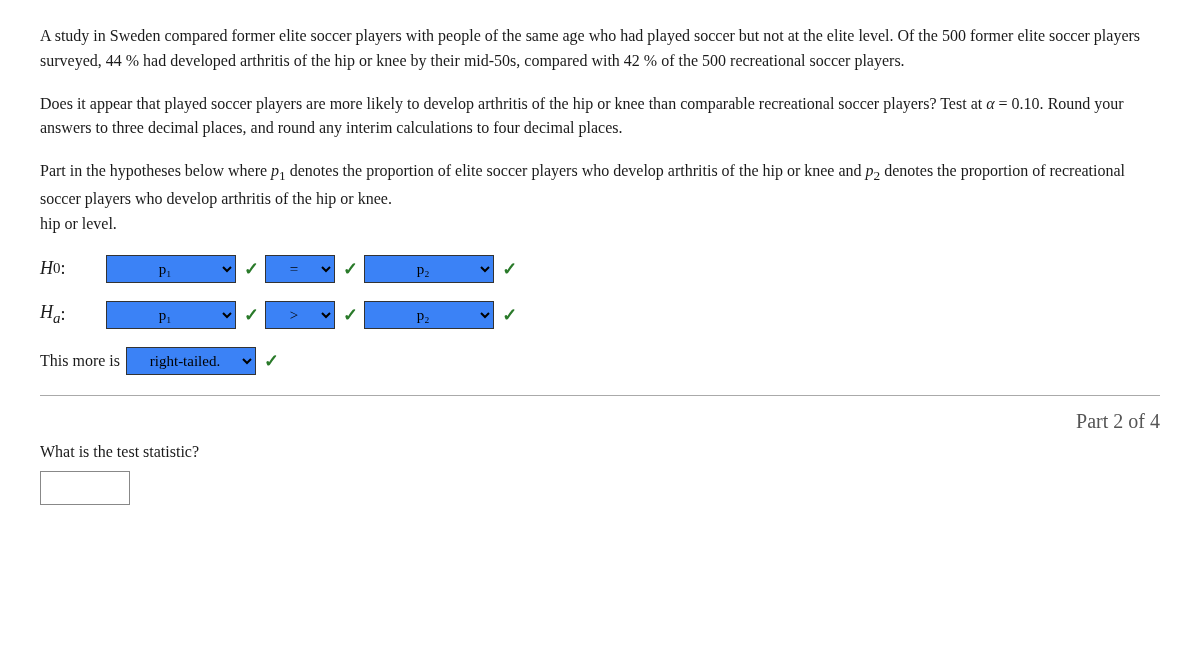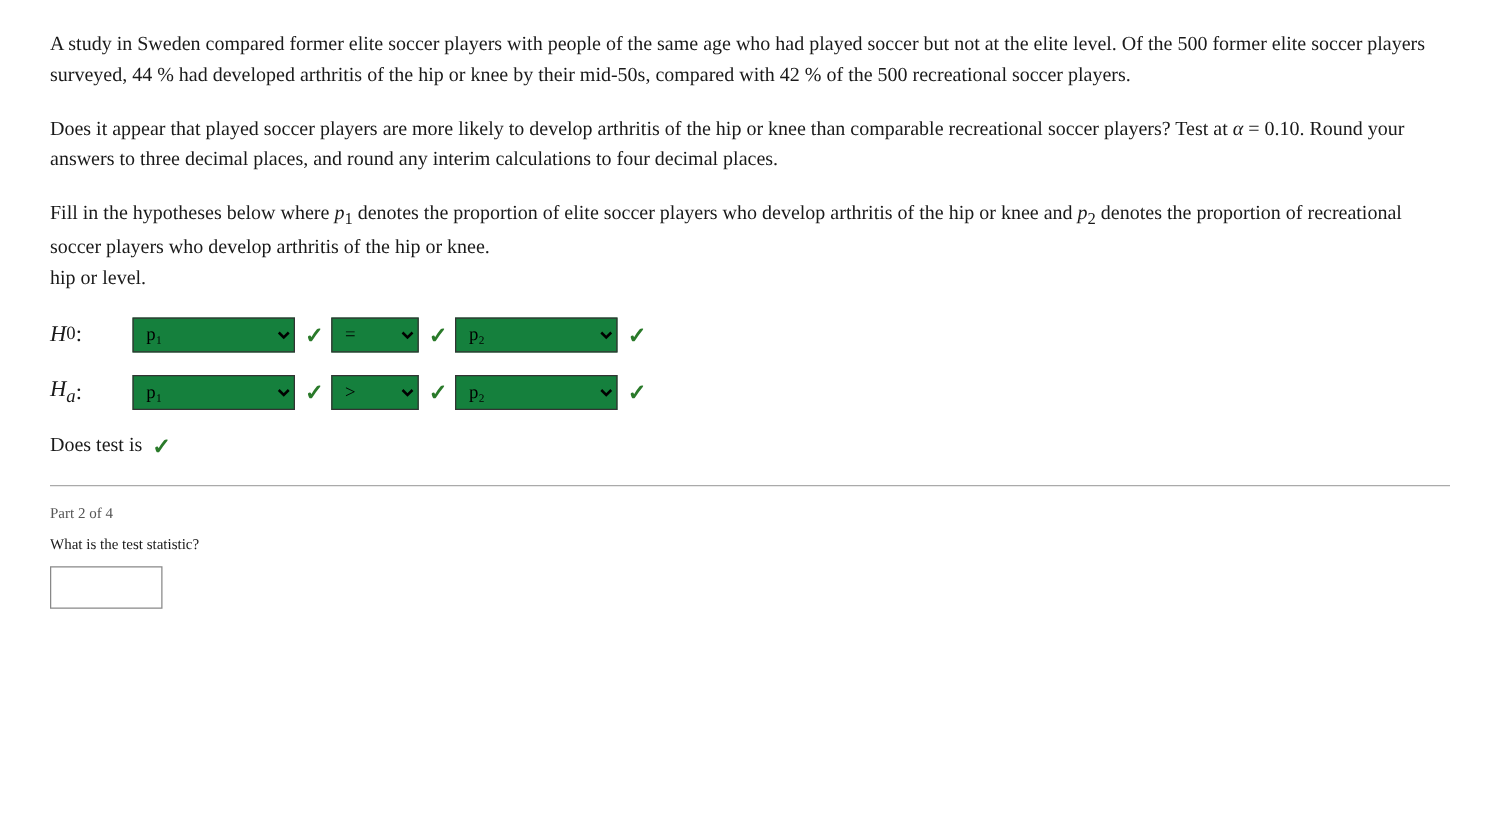--- a/index.html
+++ b/index.html
@@ -32,28 +32,29 @@
 
     .hypothesis-label {
       font-size: 18px;
       min-width: 60px;
       display: flex;
       align-items: center;
     }
 
     .select-box {
       border: 1px solid #333;
-      background: #15803d;
+      background: #3b82f6;
       padding: 3px 6px;
       font-size: 15px;
       font-family: Georgia, serif;
       min-width: 130px;
       height: 28px;
       cursor: pointer;
       appearance: auto;
+      text-align: center;
       -webkit-appearance: auto;
     }
 
     .select-box-narrow {
       min-width: 70px;
     }
 
     .checkmark {
       color: #2a7a2a;
       font-size: 18px;
@@ -73,31 +74,32 @@
       font-family: Georgia, serif;
     }
 
     .divider {
       border: none;
       border-top: 1px solid #aaa;
       margin: 10px 0 14px 0;
     }
 
     .part-label {
-      font-size: 12px;
+      text-align: right;
+      font-size: 20px;
       color: #555;
       margin-bottom: 8px;
     }
 
     .test-statistic-section {
       margin-top: 10px;
     }
 
     .test-statistic-label {
-      font-size: 12px;
+      font-size: 16px;
       margin-bottom: 10px;
       font-family: Georgia, serif;
     }
 
     .test-statistic-input {
       border: 1px solid #888;
       width: 90px;
       height: 34px;
       display: block;
       font-size: 15px;
@@ -109,21 +111,21 @@
 
 <div class="paragraph">
   <span>A study in Sweden compared former elite soccer players with people of the same age who had played soccer but not at the elite level. Of the 500 former elite soccer players surveyed, 44 % had developed arthritis of the hip or knee by their mid-50s, compared with 42 % of the 500 recreational soccer players.</span>
 </div>
 
 <div class="paragraph">
   <span>Does it appear that played soccer players are more likely to develop arthritis of the hip or knee than comparable recreational soccer players? Test at </span><span><em>α</em> = 0.10.</span><span> Round your answers to three decimal places, and round any interim calculations to four decimal places.</span>
 </div>
 
 <div class="paragraph">
-  <span>Fill in the hypotheses below where </span><span><em>p</em><sub>1</sub></span><span> denotes the proportion of elite soccer players who develop arthritis of the hip or knee and </span><span><em>p</em><sub>2</sub></span><span> denotes the proportion of recreational soccer players who develop arthritis of the hip or knee.</span>
+  <span>Part in the hypotheses below where </span><span><em>p</em><sub>1</sub></span><span> denotes the proportion of elite soccer players who develop arthritis of the hip or knee and </span><span><em>p</em><sub>2</sub></span><span> denotes the proportion of recreational soccer players who develop arthritis of the hip or knee.</span>
   <br><span>hip or level.</span>
 </div>
 
 <div class="hypothesis-row">
   <span class="hypothesis-label">
     <em>H</em><sub>0</sub>:
   </span>
   <select class="select-box">
     <option value="p1">p₁</option>
     <option value="p2">p₂</option>
@@ -160,21 +162,26 @@
   </select>
   <span class="checkmark">✓</span>
   <select class="select-box">
     <option value="p2">p₂</option>
     <option value="p1">p₁</option>
   </select>
   <span class="checkmark">✓</span>
 </div>
 
 <div class="test-type-row">
-  <span class="test-type-label">Does test is</span>
+  <span class="test-type-label">This more is</span>
+  <select class="select-box">
+    <option value="right-tailed">right-tailed.</option>
+    <option value="left-tailed">left-tailed.</option>
+    <option value="two-tailed">two-tailed.</option>
+  </select>
   <span class="checkmark">✓</span>
 </div>
 
 <hr class="divider">
 
 <div class="part-label">Part 2 of 4</div>
 
 <div class="test-statistic-section">
   <div class="test-statistic-label">What is the test statistic?</div>
   <input type="text" class="test-statistic-input" value="" style="">

